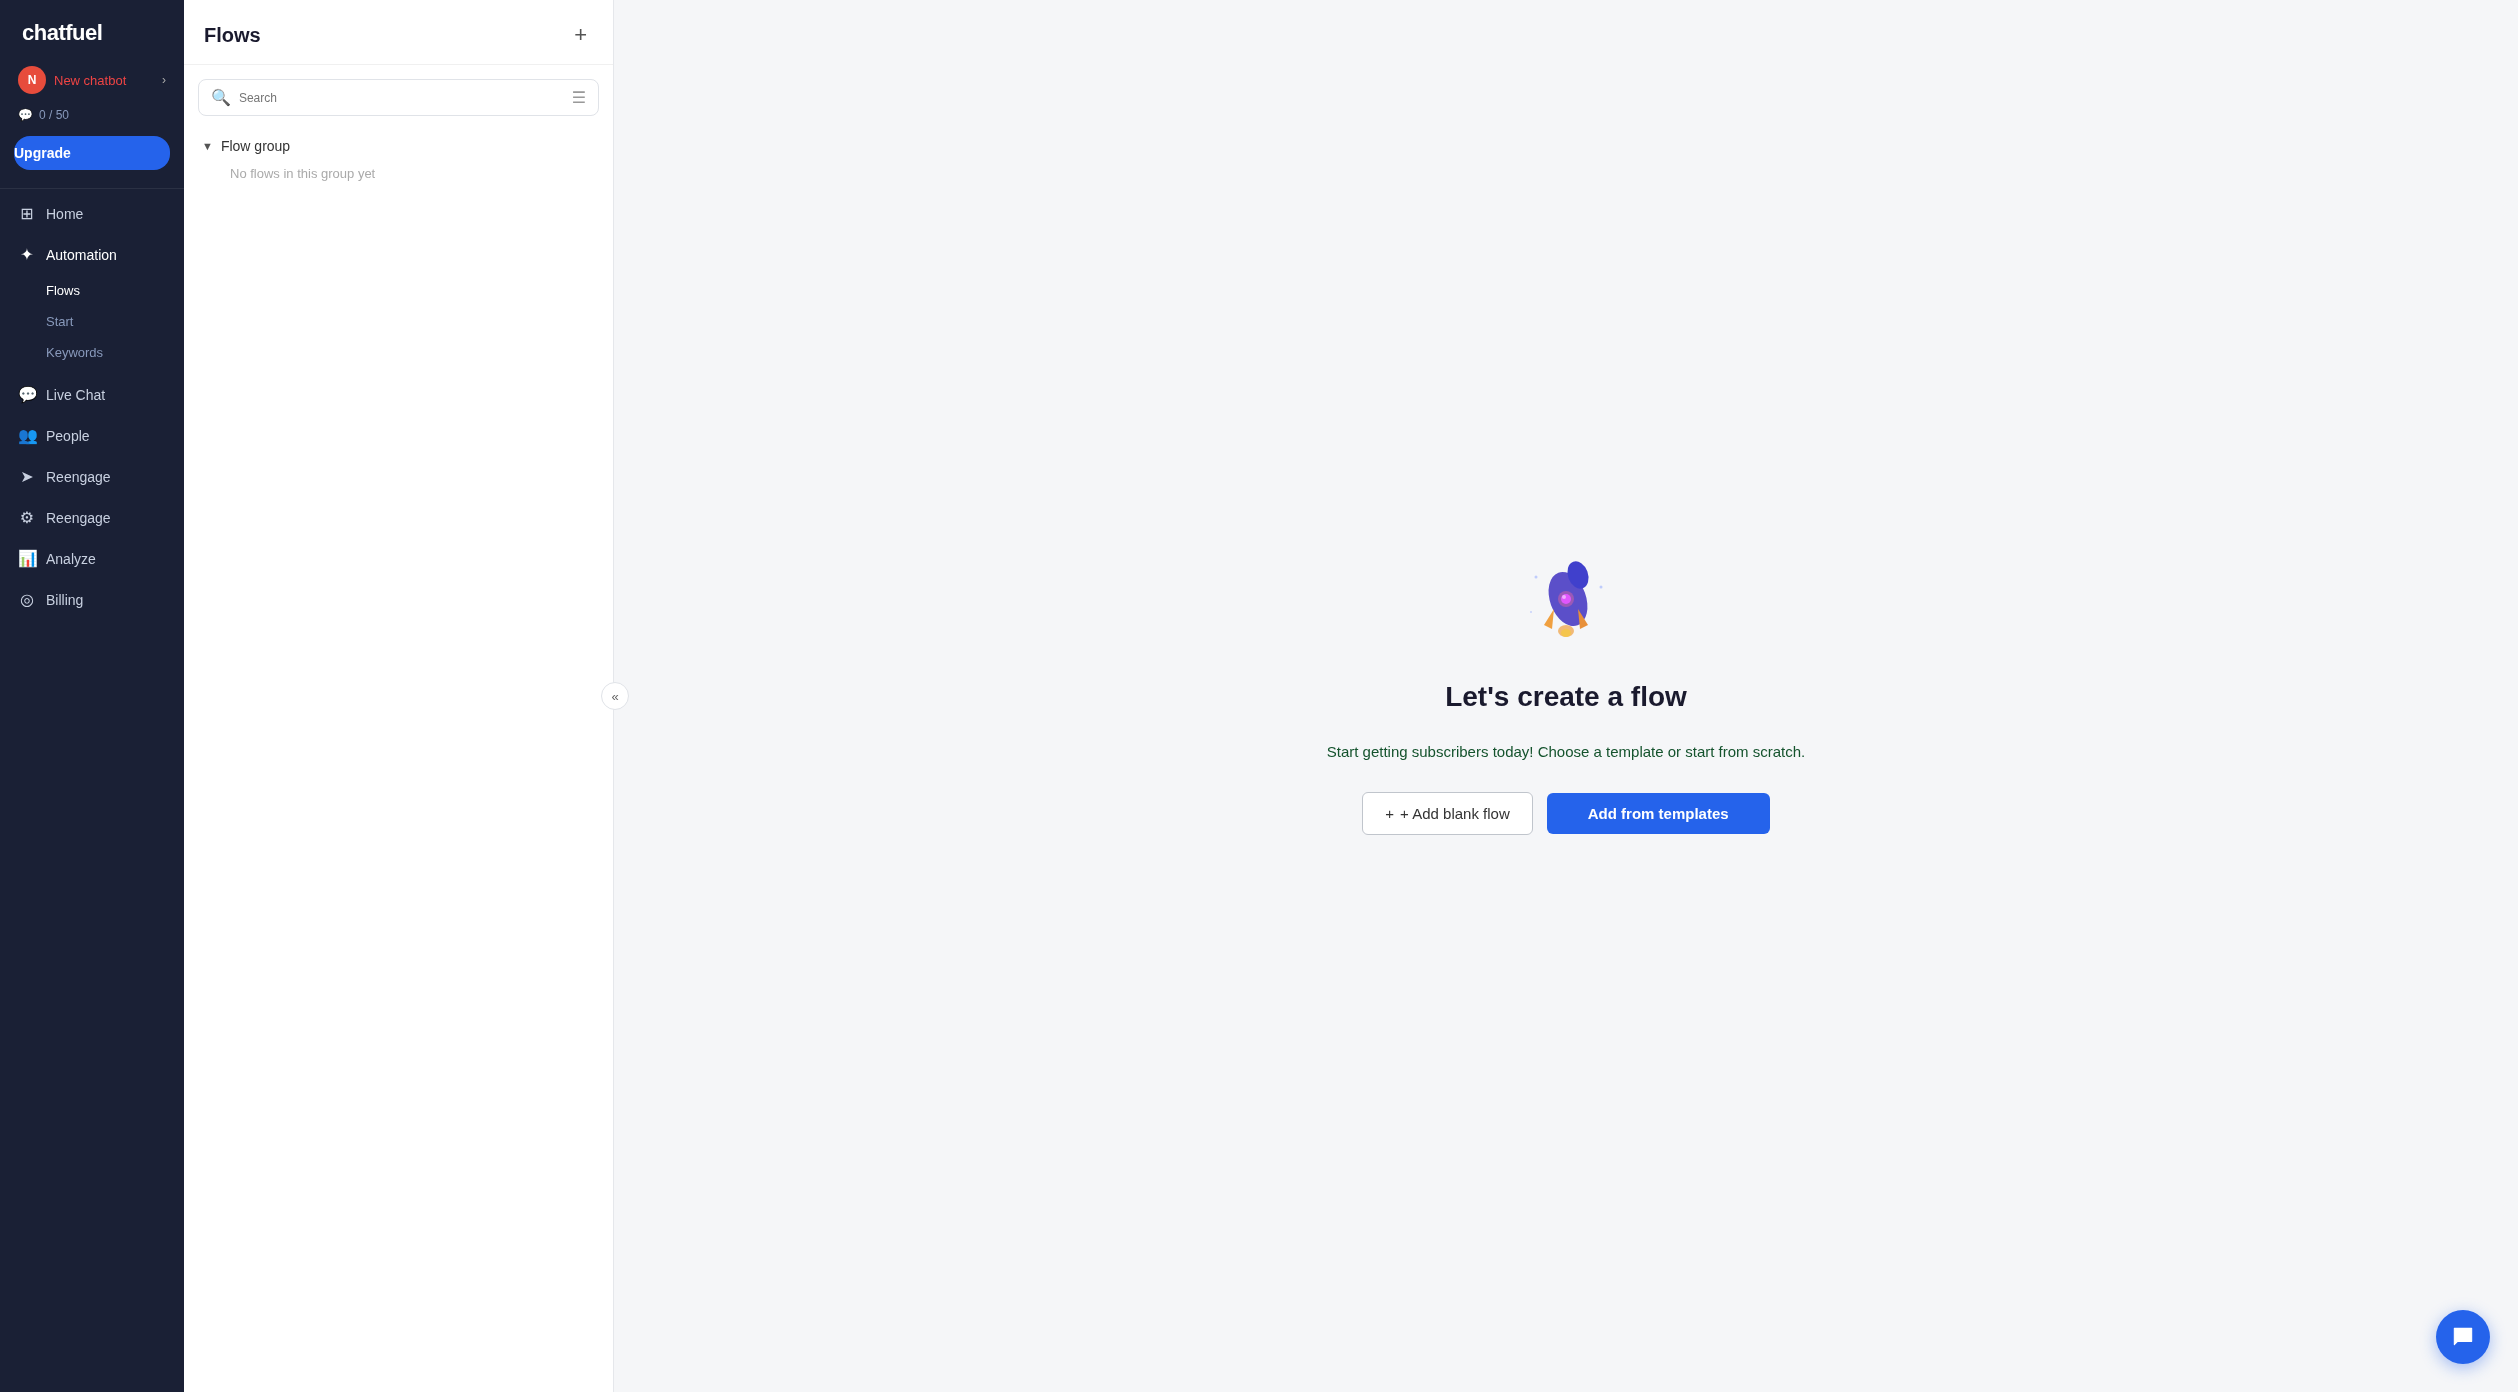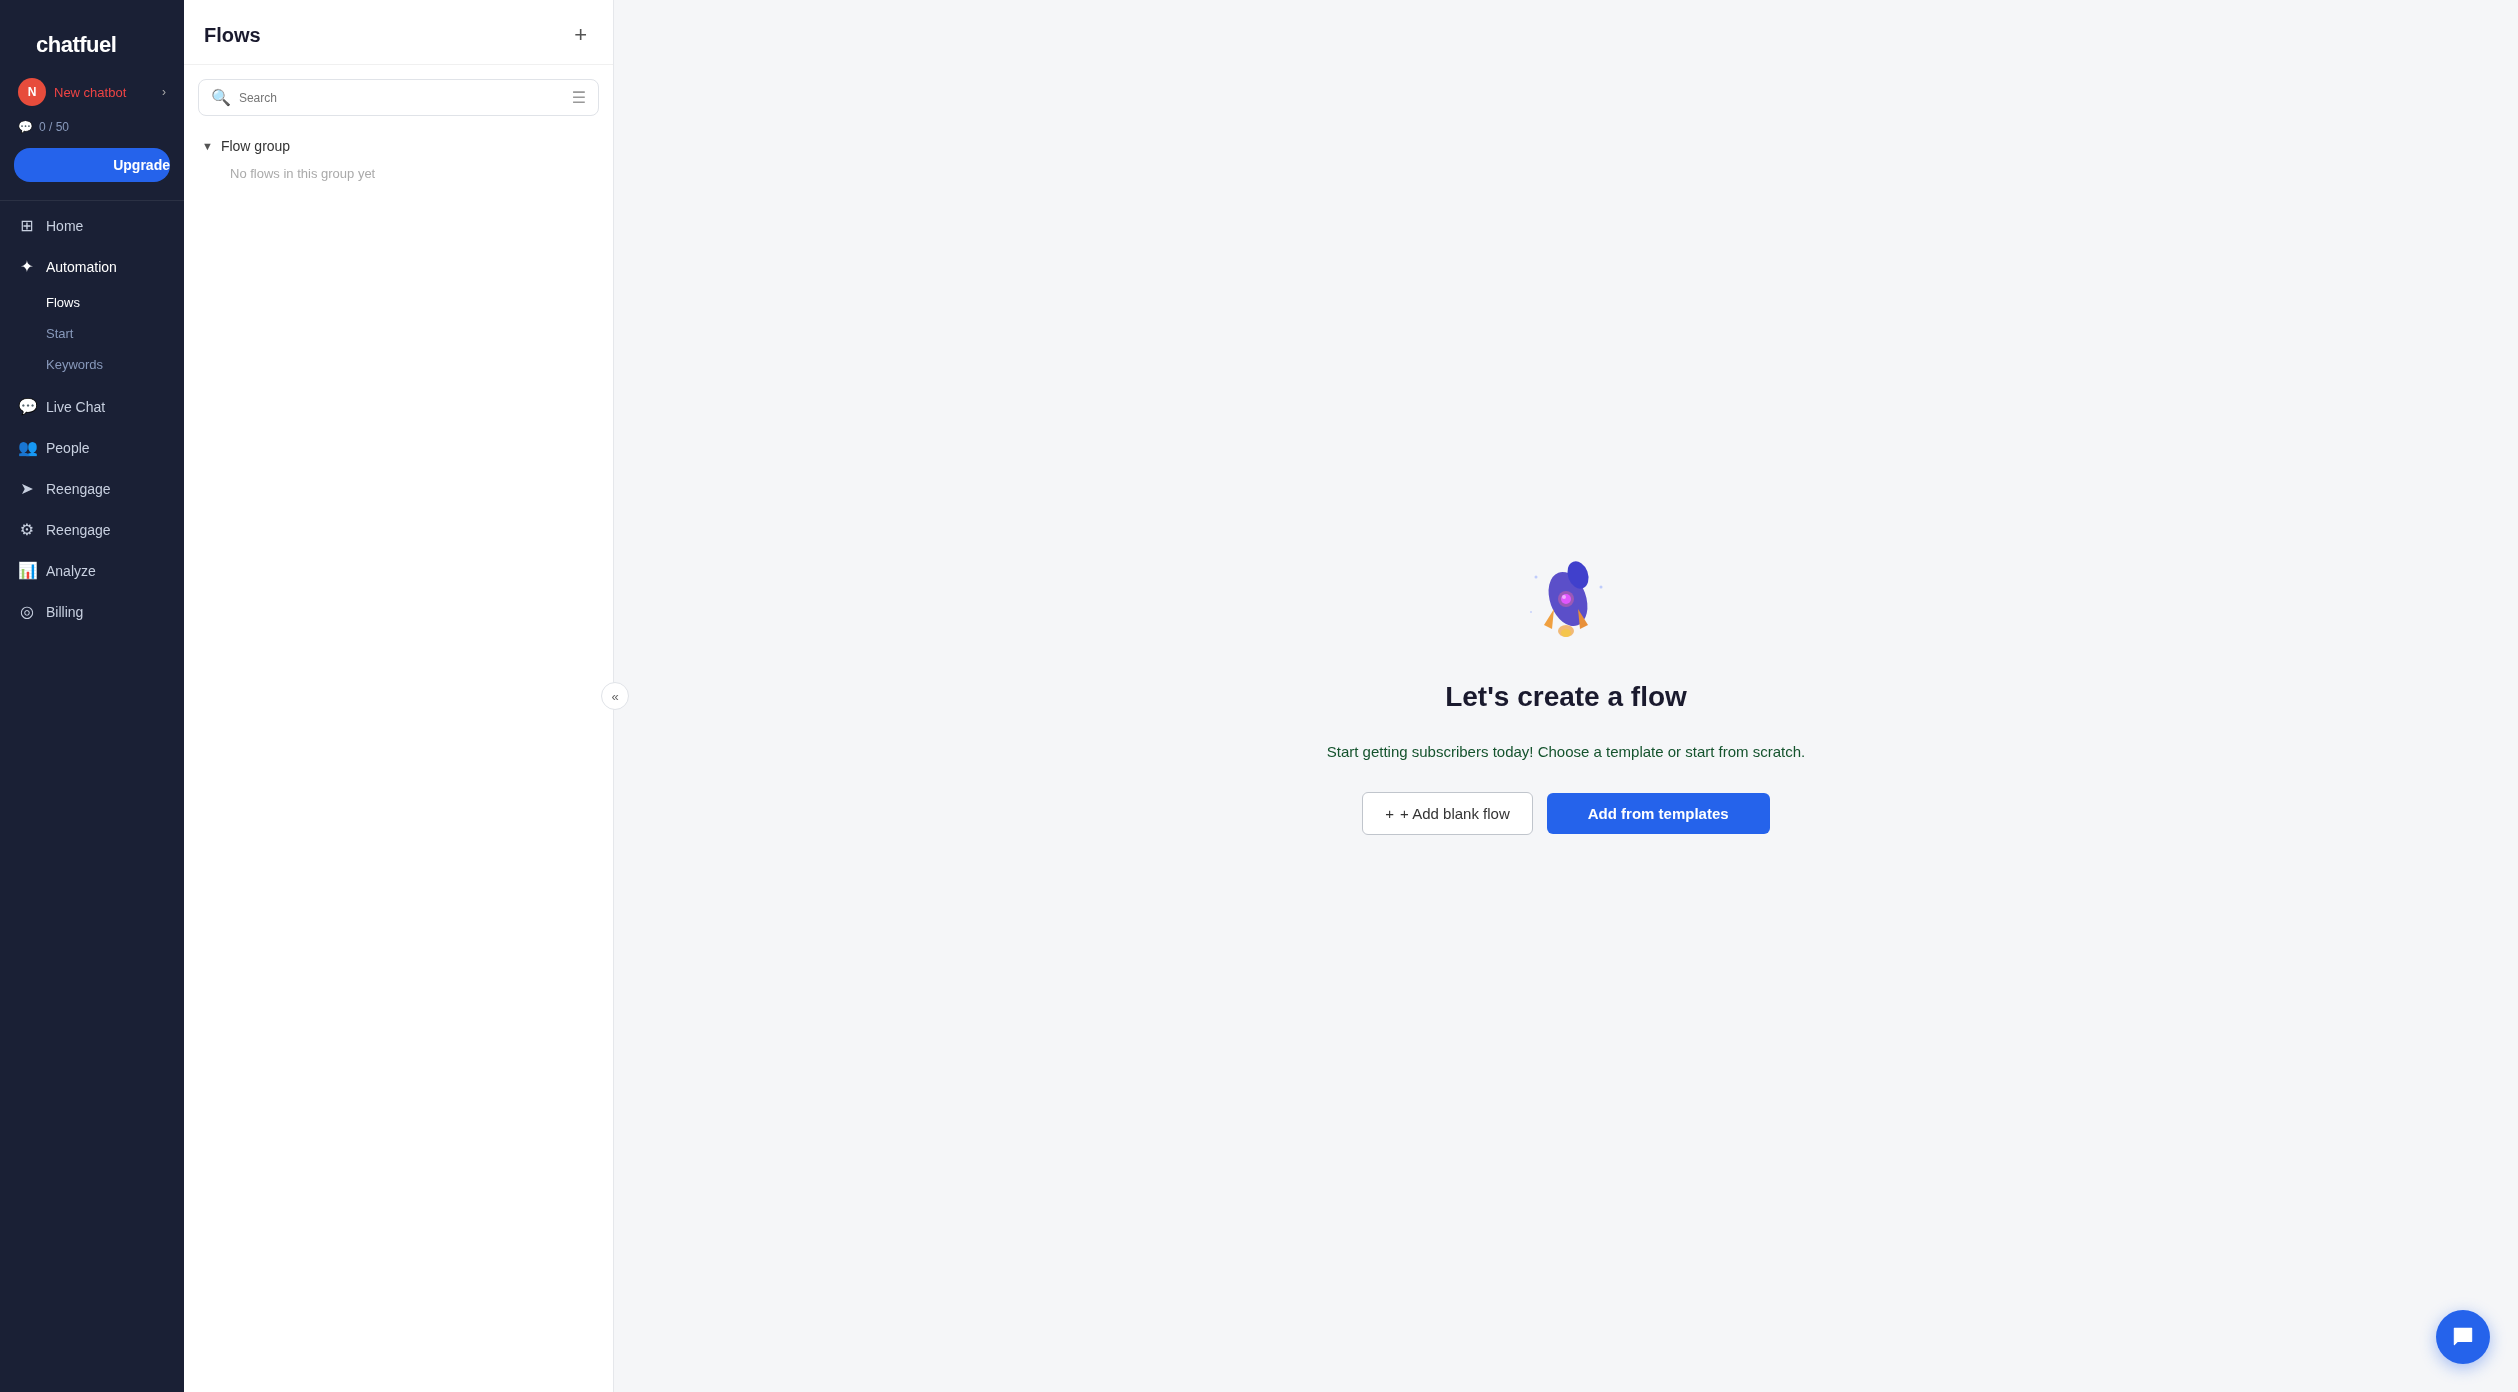--- a/index.html
+++ b/index.html
@@ -10,26 +10,25 @@
       width: 184px;
       min-width: 184px;
       background: #1a2035;
       color: #fff;
       display: flex;
       flex-direction: column;
       height: 100vh;
       overflow-y: auto;
     }
     .sidebar-logo {
-      padding: 20px 36px 14px;
+      padding: 20px 22px 14px;
       font-size: 22px;
       font-weight: 700;
       color: #fff;
       letter-spacing: -0.5px;
-      margin-top: 12px;
     }
     .sidebar-chatbot-row {
       display: flex;
       align-items: center;
       padding: 6px 12px;
       margin: 0 6px 4px;
       border-radius: 6px;
       cursor: pointer;
       gap: 8px;
     }
@@ -51,21 +50,21 @@
     .upgrade-btn {
       margin: 4px 14px 14px;
       background: #2563eb;
       color: #fff;
       border: none;
       border-radius: 16px;
       padding: 9px 0;
       font-size: 14px;
       font-weight: 600;
       cursor: pointer;
-      text-align: right;
+      text-align: left;
       width: calc(100% - 28px);
     }
     .sidebar-divider { height: 1px; background: rgba(255,255,255,0.08); margin: 4px 0; }
     .sidebar-nav-item {
       display: flex; align-items: center; gap: 10px;
       padding: 11px 18px;
       font-size: 14px; color: #c8d0e0;
       cursor: pointer;
       border-radius: 0;
     }

